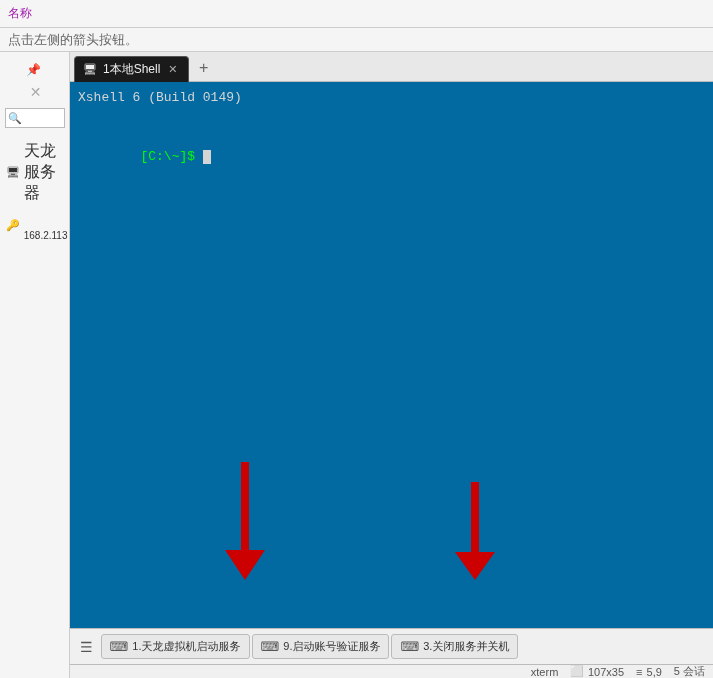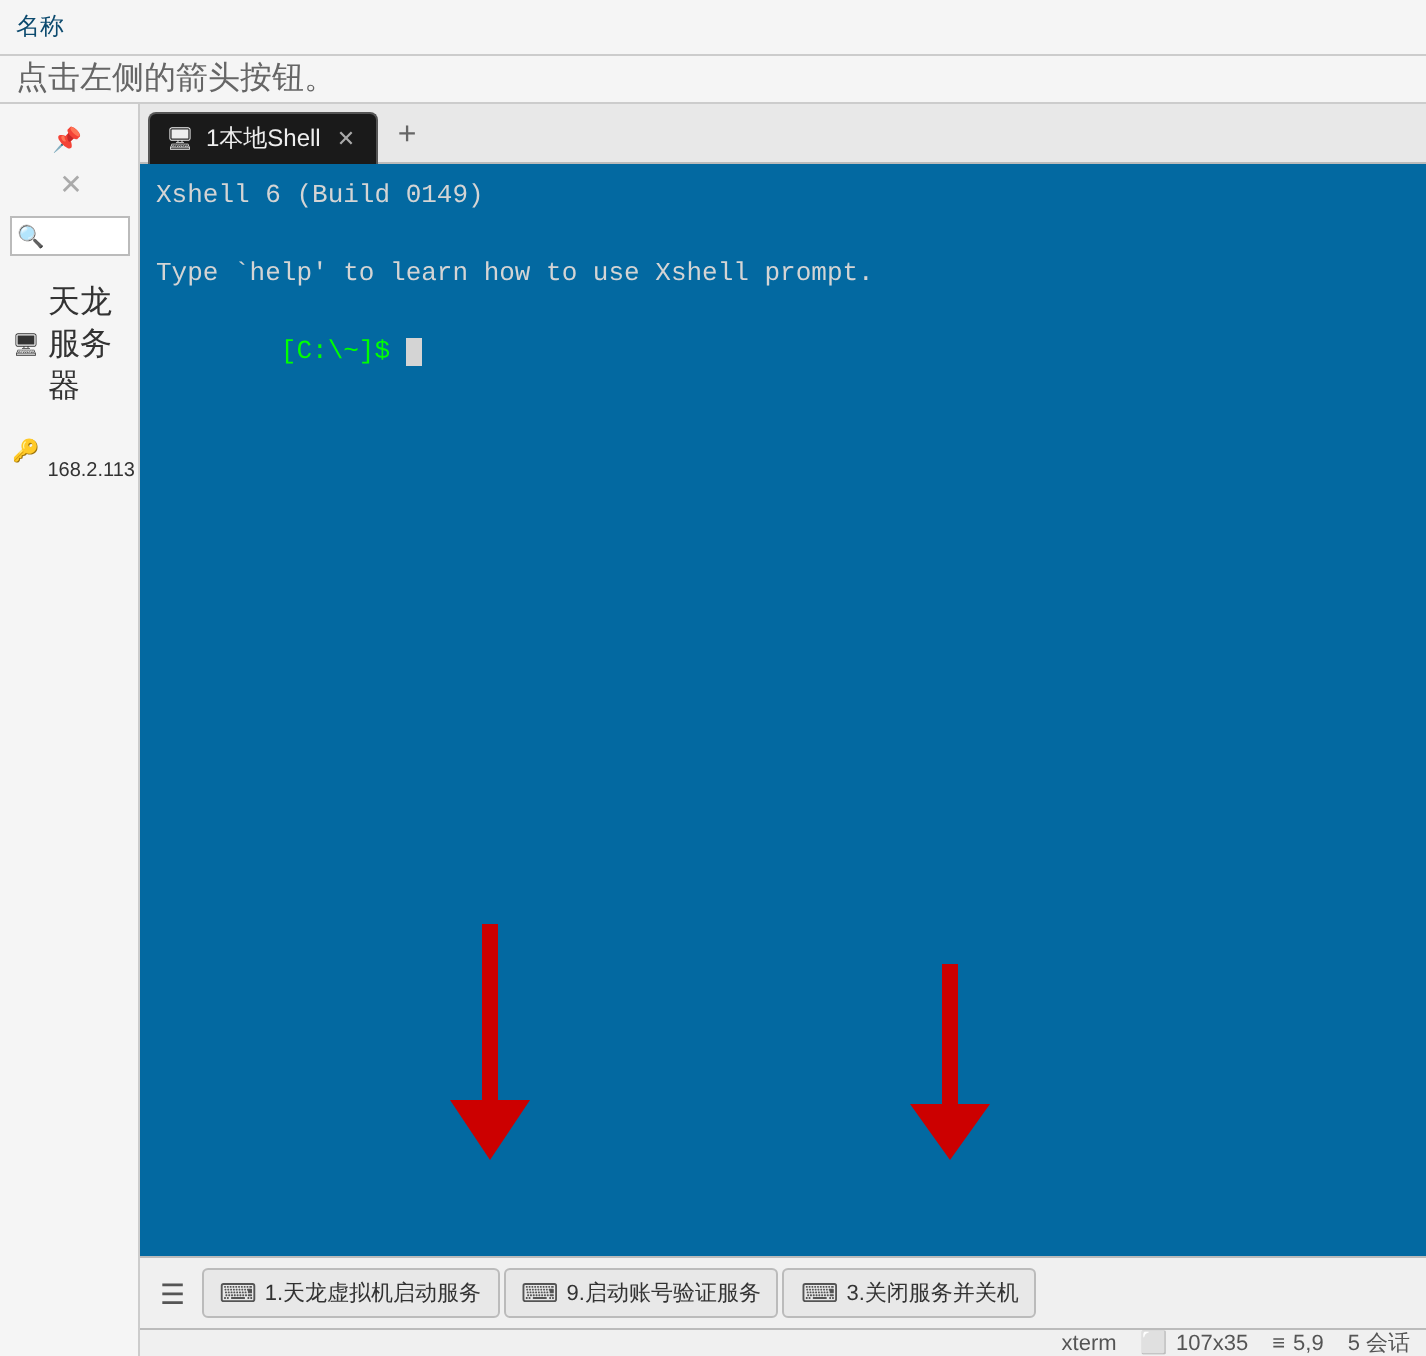--- a/index.html
+++ b/index.html
@@ -15,32 +15,32 @@
 
     
     .top-bar {
       background: #f5f5f5;
       border-bottom: 1px solid #ccc;
       height: 28px;
       display: flex;
       align-items: center;
       padding: 0 8px;
       font-size: 12px;
-      color: #0c4a6e;
+      color: #a21caf;
     }
 
     
     .subtitle-bar {
       background: #f5f5f5;
       border-bottom: 1px solid #ccc;
       height: 24px;
       display: flex;
       align-items: center;
       padding: 0 8px;
-      font-size: 16px;
+      font-size: 13px;
       color: #666;
     }
 
     
     .main-layout {
       display: flex;
       flex: 1;
       overflow: hidden;
     }
 
@@ -301,21 +301,20 @@
         <span class="tab-icon">🖥</span>
         <span>1本地Shell</span>
         <span class="tab-close">✕</span>
       </div>
       <div class="tab-add">+</div>
     </div>
 
     <div class="terminal">
       <div class="terminal-line">Xshell 6 (Build 0149)</div>
       <div class="terminal-line">&nbsp;</div>
-      <div class="terminal-line">Type `help' to learn how to use Xshell prompt.</div>
       <div class="terminal-line">
         <span class="terminal-prompt">[C:\~]$ </span><span class="terminal-cursor"></span>
       </div>
 
       <div style="position:absolute; bottom: 40px; left: 155px;">
         <svg width="40" height="120" viewBox="0 0 40 120">
           <line x1="20" y1="0" x2="20" y2="88" stroke="#cc0000" stroke-width="8"></line>
           <polygon points="0,88 40,88 20,118" fill="#cc0000"></polygon>
         </svg>
       </div>

